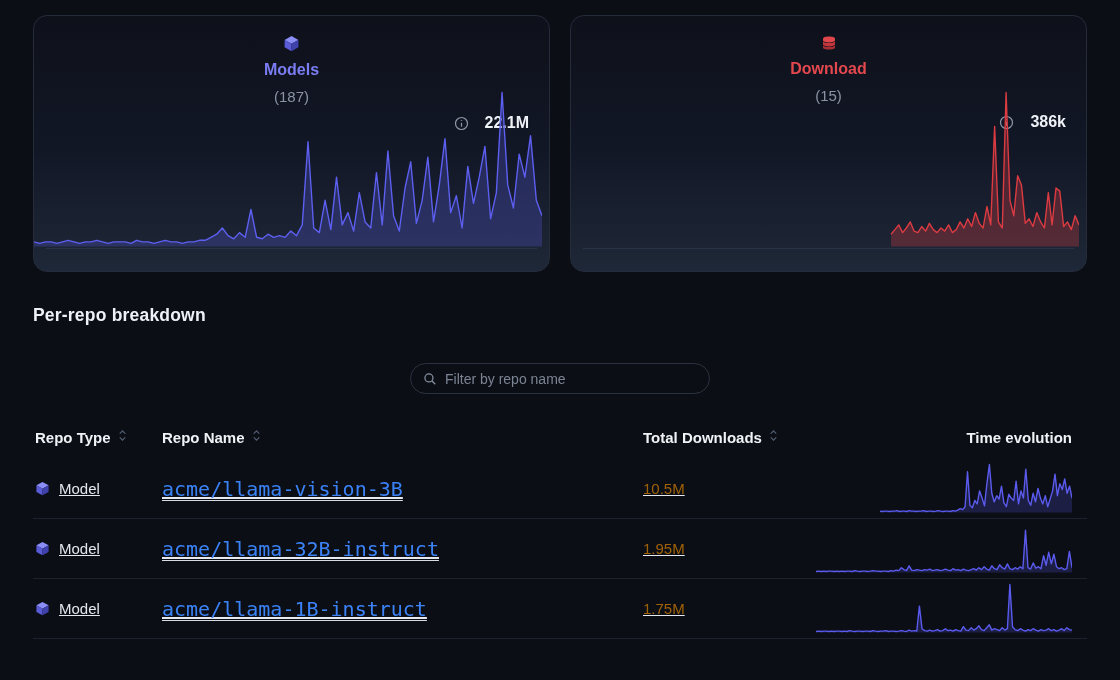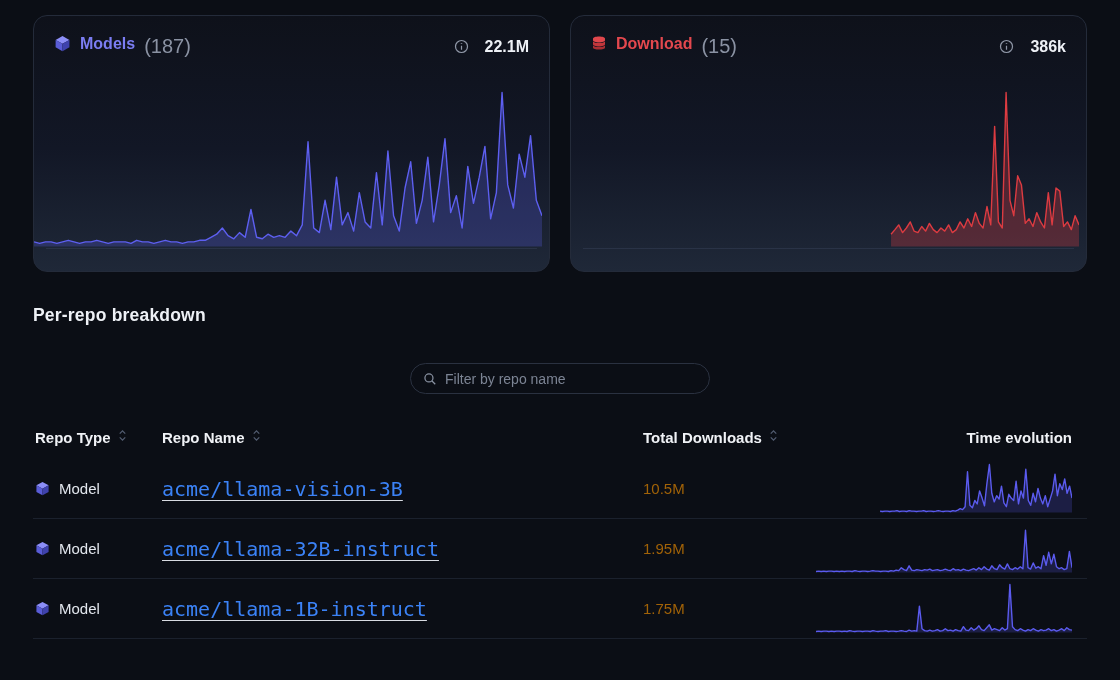--- a/index.html
+++ b/index.html
@@ -13,25 +13,25 @@
   .content { padding:15px 33px 0 33px; }
 
   
   .cards-row { display:flex; gap:20px; }
   .card {
     position:relative; flex:1; height:257px;
     border:1px solid #242b3a; border-radius:14px;
     background:linear-gradient(180deg,#0e111a 0%,#121726 52%,#1f2838 100%);
     overflow:hidden;
   }
-  .card-header { display:flex; gap:9px; padding:19px 20px 0 20px; font-size:16px; }
+  .card-header { display:flex; align-items:center; gap:9px; padding:19px 20px 0 20px; font-size:16px;flex-direction:column; }
   .card-label { font-weight:700; }
   .card.models .card-label { color:#7b7df2; }
   .card.datasets .card-label { color:#e4484e; }
-  .card-count { color:#8a92a3; font-size:20px; }
+  .card-count { color:#8a92a3; font-size:15px; }
   .card-total { margin-left:auto; display:flex; align-items:center; gap:16px; font-weight:700; font-size:16px; color:#eef1f6; }
   .card-chart { position:absolute; left:0; right:7px; bottom:23px; height:160px; }
   .card-chart svg { width:100%; height:100%; display:block; }
   .card-divider { position:absolute; left:12px; right:12px; bottom:22px; height:1px; background:rgba(130,150,190,0.13); }
 
   
   .section-title { margin-top:33px; font-size:17.5px; font-weight:700; color:#eef1f6; letter-spacing:.2px; }
 
   .controls-row { margin-top:37px; display:flex; align-items:center; justify-content:space-between;flex-direction:column; }
   .filter {
@@ -42,21 +42,21 @@
   .filter input::placeholder { color:#7c8494; }
   .download-btn {
     height:30px; background:#1d2431; border:none; border-radius:8px;
     display:flex; align-items:center; gap:8px; padding:0 14px;
     font-size:14px; color:#e2e6ee; font-family:"Liberation Sans",sans-serif; cursor:pointer;
   }
 
   
   .table { margin-top:21px; }
   .thead { display:flex; align-items:center; height:44px; font-weight:700; font-size:15px; color:#f0f2f6; }
-  .trow { display:flex; height:60px; border-bottom:1px solid #1b212d; }
+  .trow { display:flex; height:60px; border-bottom:1px solid #1b212d;text-decoration:underline; }
   .col-type { width:127px; padding-left:2px; display:flex; align-items:center; gap:7px; }
   .col-name { flex:1; padding-left:2px; display:flex; align-items:center; gap:7px; }
   .col-dl { width:160px; display:flex; align-items:center; gap:7px; }
   .col-spark { width:284px; padding-right:15px; display:flex; justify-content:flex-end; }
   .thead .col-spark { text-align:right; display:block; }
   .trow .col-type { gap:9px; font-size:15px; color:#e3e7ee; font-weight:400; }
   .repo-link {
     font-family:"DejaVu Sans Mono", monospace; font-size:20px; color:#3b82f6;
     text-decoration:underline; text-underline-offset:4px; text-decoration-thickness:1px;
     text-decoration-color:rgba(240,243,248,0.9); cursor:pointer;

